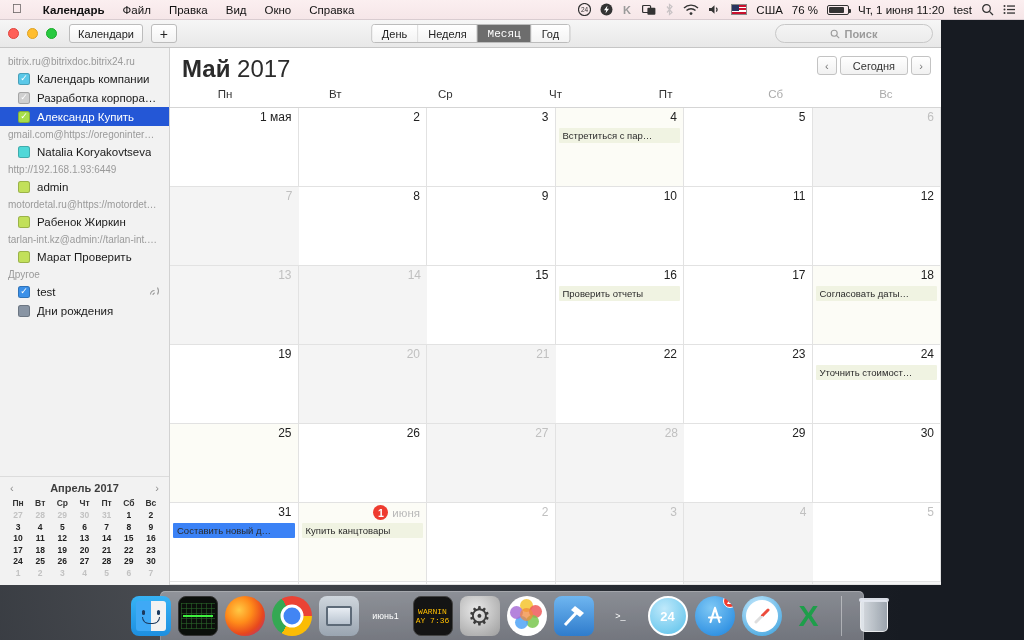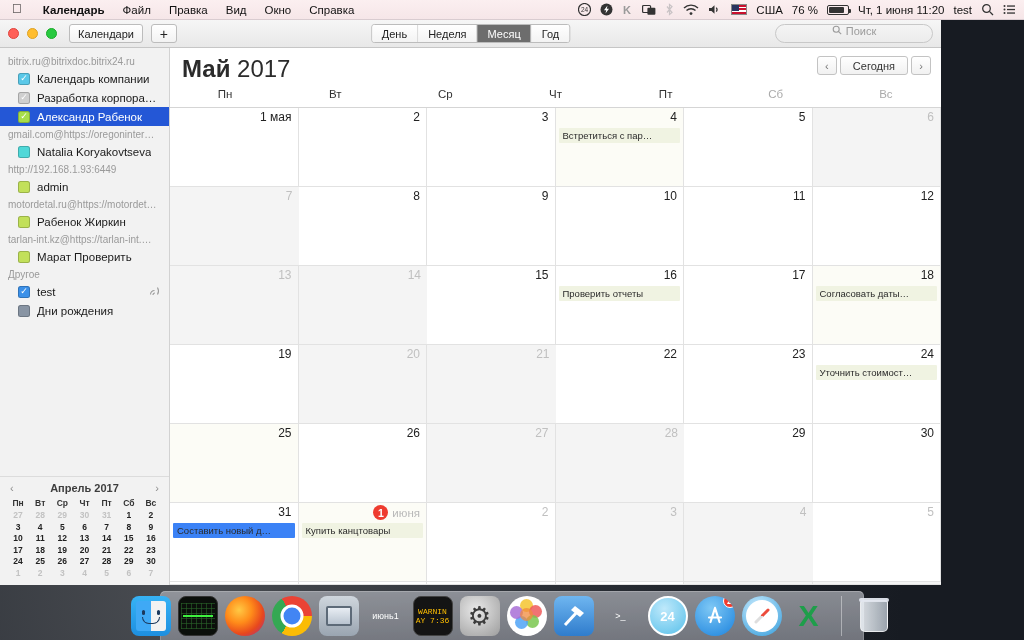--- a/index.html
+++ b/index.html
@@ -87,28 +87,28 @@
   .seg {
     position: absolute; left: 50%; transform: translateX(-50%);
     display: flex; border: 1px solid #bcbcbc; border-radius: 3px; overflow: hidden;
     height: 19px; background: #fff;
   }
   .seg div {
     font-size: 11px; padding: 0 10px; display: flex; align-items: center;
     border-right: 1px solid #cfcfcf; background: linear-gradient(#ffffff, #f3f3f3); color: #222;
   }
   .seg div:last-child { border-right: none; }
-  .seg div.active { background: #6d6d6d; color: #fff; }
+  .seg div.active { background: #6d6d6d; color: #fff; font-family: Liberation Mono, monospace; }
 
   .tb-search {
     position: absolute; right: 8px; width: 158px; height: 19px;
     border: 1px solid #c8c8c8; border-radius: 10px;
     background: linear-gradient(#f4f4f4, #ececec);
-    display: flex; justify-content: center; gap: 4px;
-    font-size: 11px; color: #9b9b9b;
+    display: flex; align-items: center; justify-content: center; gap: 4px;
+    font-size: 11px; color: #9b9b9b; font-weight: bold;
   }
 
   
   .body { display: flex; height: 537px; }
 
   
   .sidebar {
     width: 170px; background: #f2f2f2; border-right: 1px solid #d2d2d2;
     position: relative; display: flex; flex-direction: column;
   }
@@ -398,38 +398,38 @@
             <div class="sb-row">
               <span class="cb" style="background: rgb(90, 200, 232);">✓</span>
               <span class="sb-label">Календарь компании</span>
             </div>
             <div class="sb-row">
               <span class="cb" style="background: rgb(207, 207, 207);">✓</span>
               <span class="sb-label">Разработка корпора…</span>
             </div>
             <div class="sb-row sel">
               <span class="cb" style="background: rgb(168, 222, 74);">✓</span>
-              <span class="sb-label">Александр Рабенок</span>
+              <span class="sb-label">Александр Купить</span>
             </div>
             <div class="sb-group">gmail.com@https://oregoninter…</div>
             <div class="sb-row">
               <span class="cb" style="background: rgb(79, 216, 216);"></span>
               <span class="sb-label">Natalia Koryakovtseva</span>
             </div>
             <div class="sb-group">http://192.168.1.93:6449</div>
             <div class="sb-row">
               <span class="cb" style="background: rgb(194, 224, 90);"></span>
               <span class="sb-label">admin</span>
             </div>
             <div class="sb-group">motordetal.ru@https://motordet…</div>
             <div class="sb-row">
               <span class="cb" style="background: rgb(194, 224, 90);"></span>
               <span class="sb-label">Рабенок Жиркин</span>
             </div>
-            <div class="sb-group">tarlan-int.kz@https://tarlan-int.…</div>
+            <div class="sb-group">tarlan-int.kz@admin://tarlan-int.…</div>
             <div class="sb-row">
               <span class="cb" style="background: rgb(194, 224, 90);"></span>
               <span class="sb-label">Марат Проверить</span>
             </div>
             <div class="sb-group">Другое</div>
             <div class="sb-row">
               <span class="cb" style="background: rgb(59, 144, 232);">✓</span>
               <span class="sb-label">test</span>
               <span class="sb-share"><svg width="12" height="10" viewBox="0 0 12 10">
                   <g fill="none" stroke="#9a9a9a" stroke-width="1.1">

